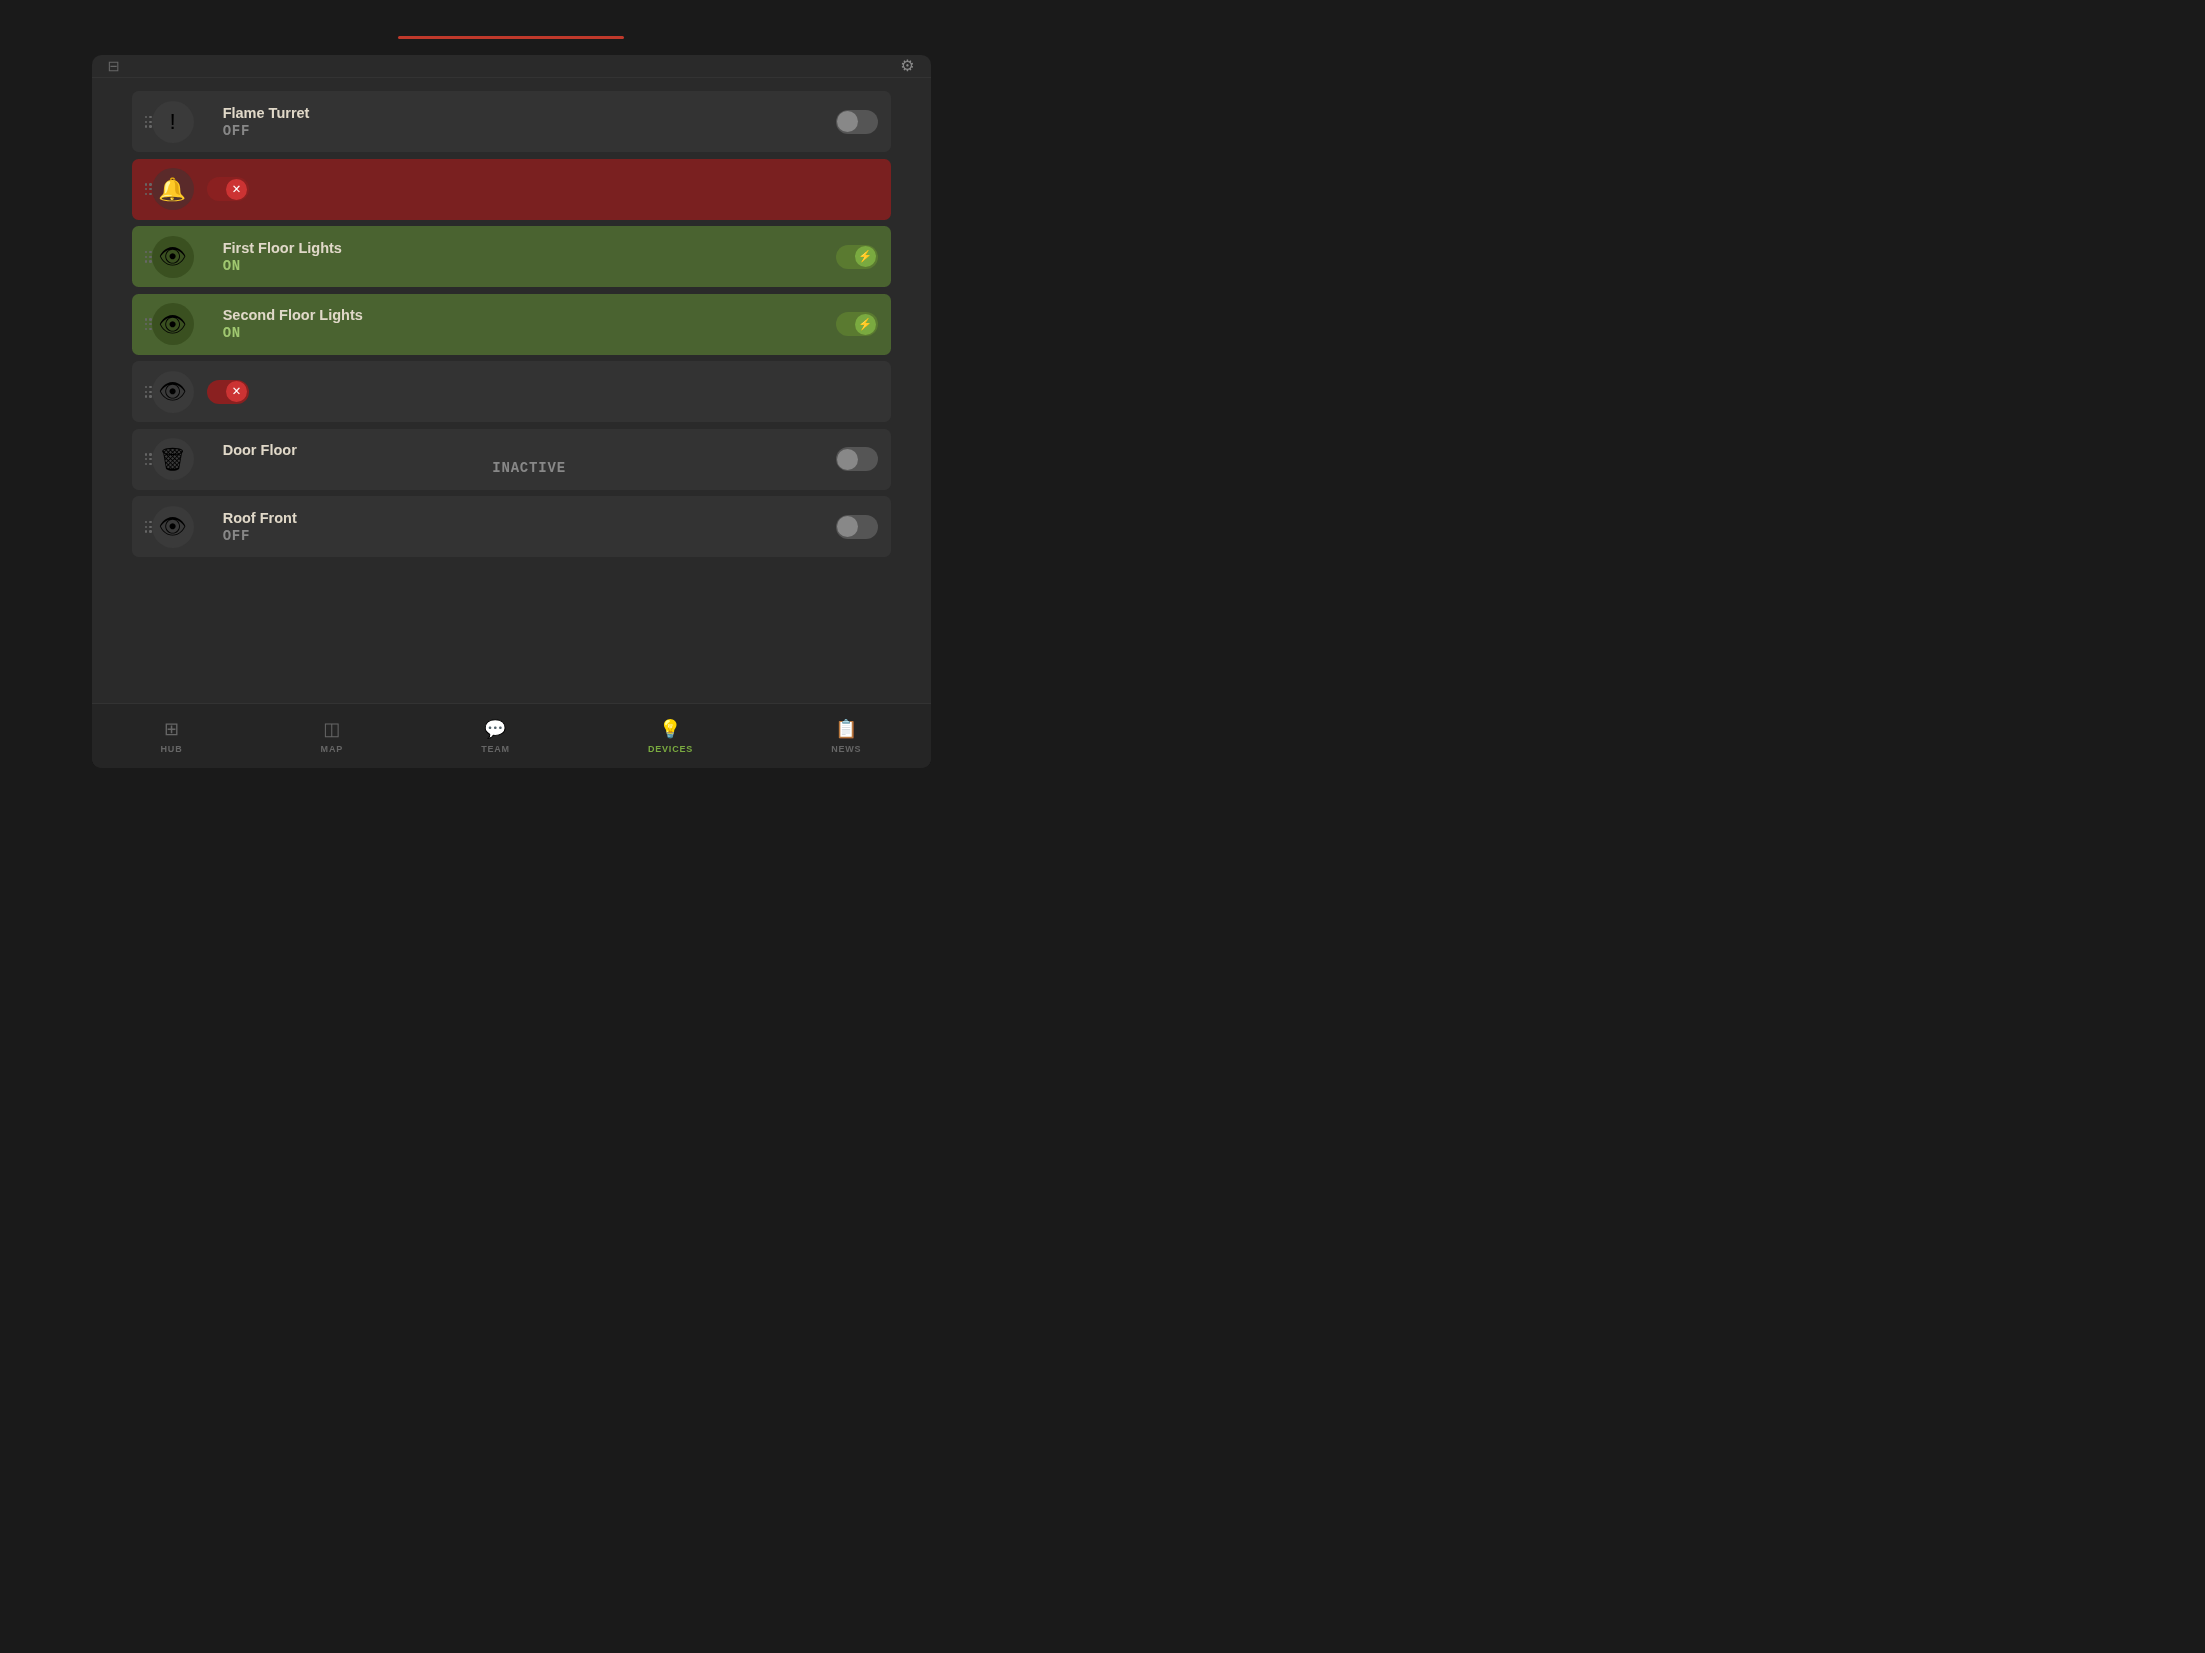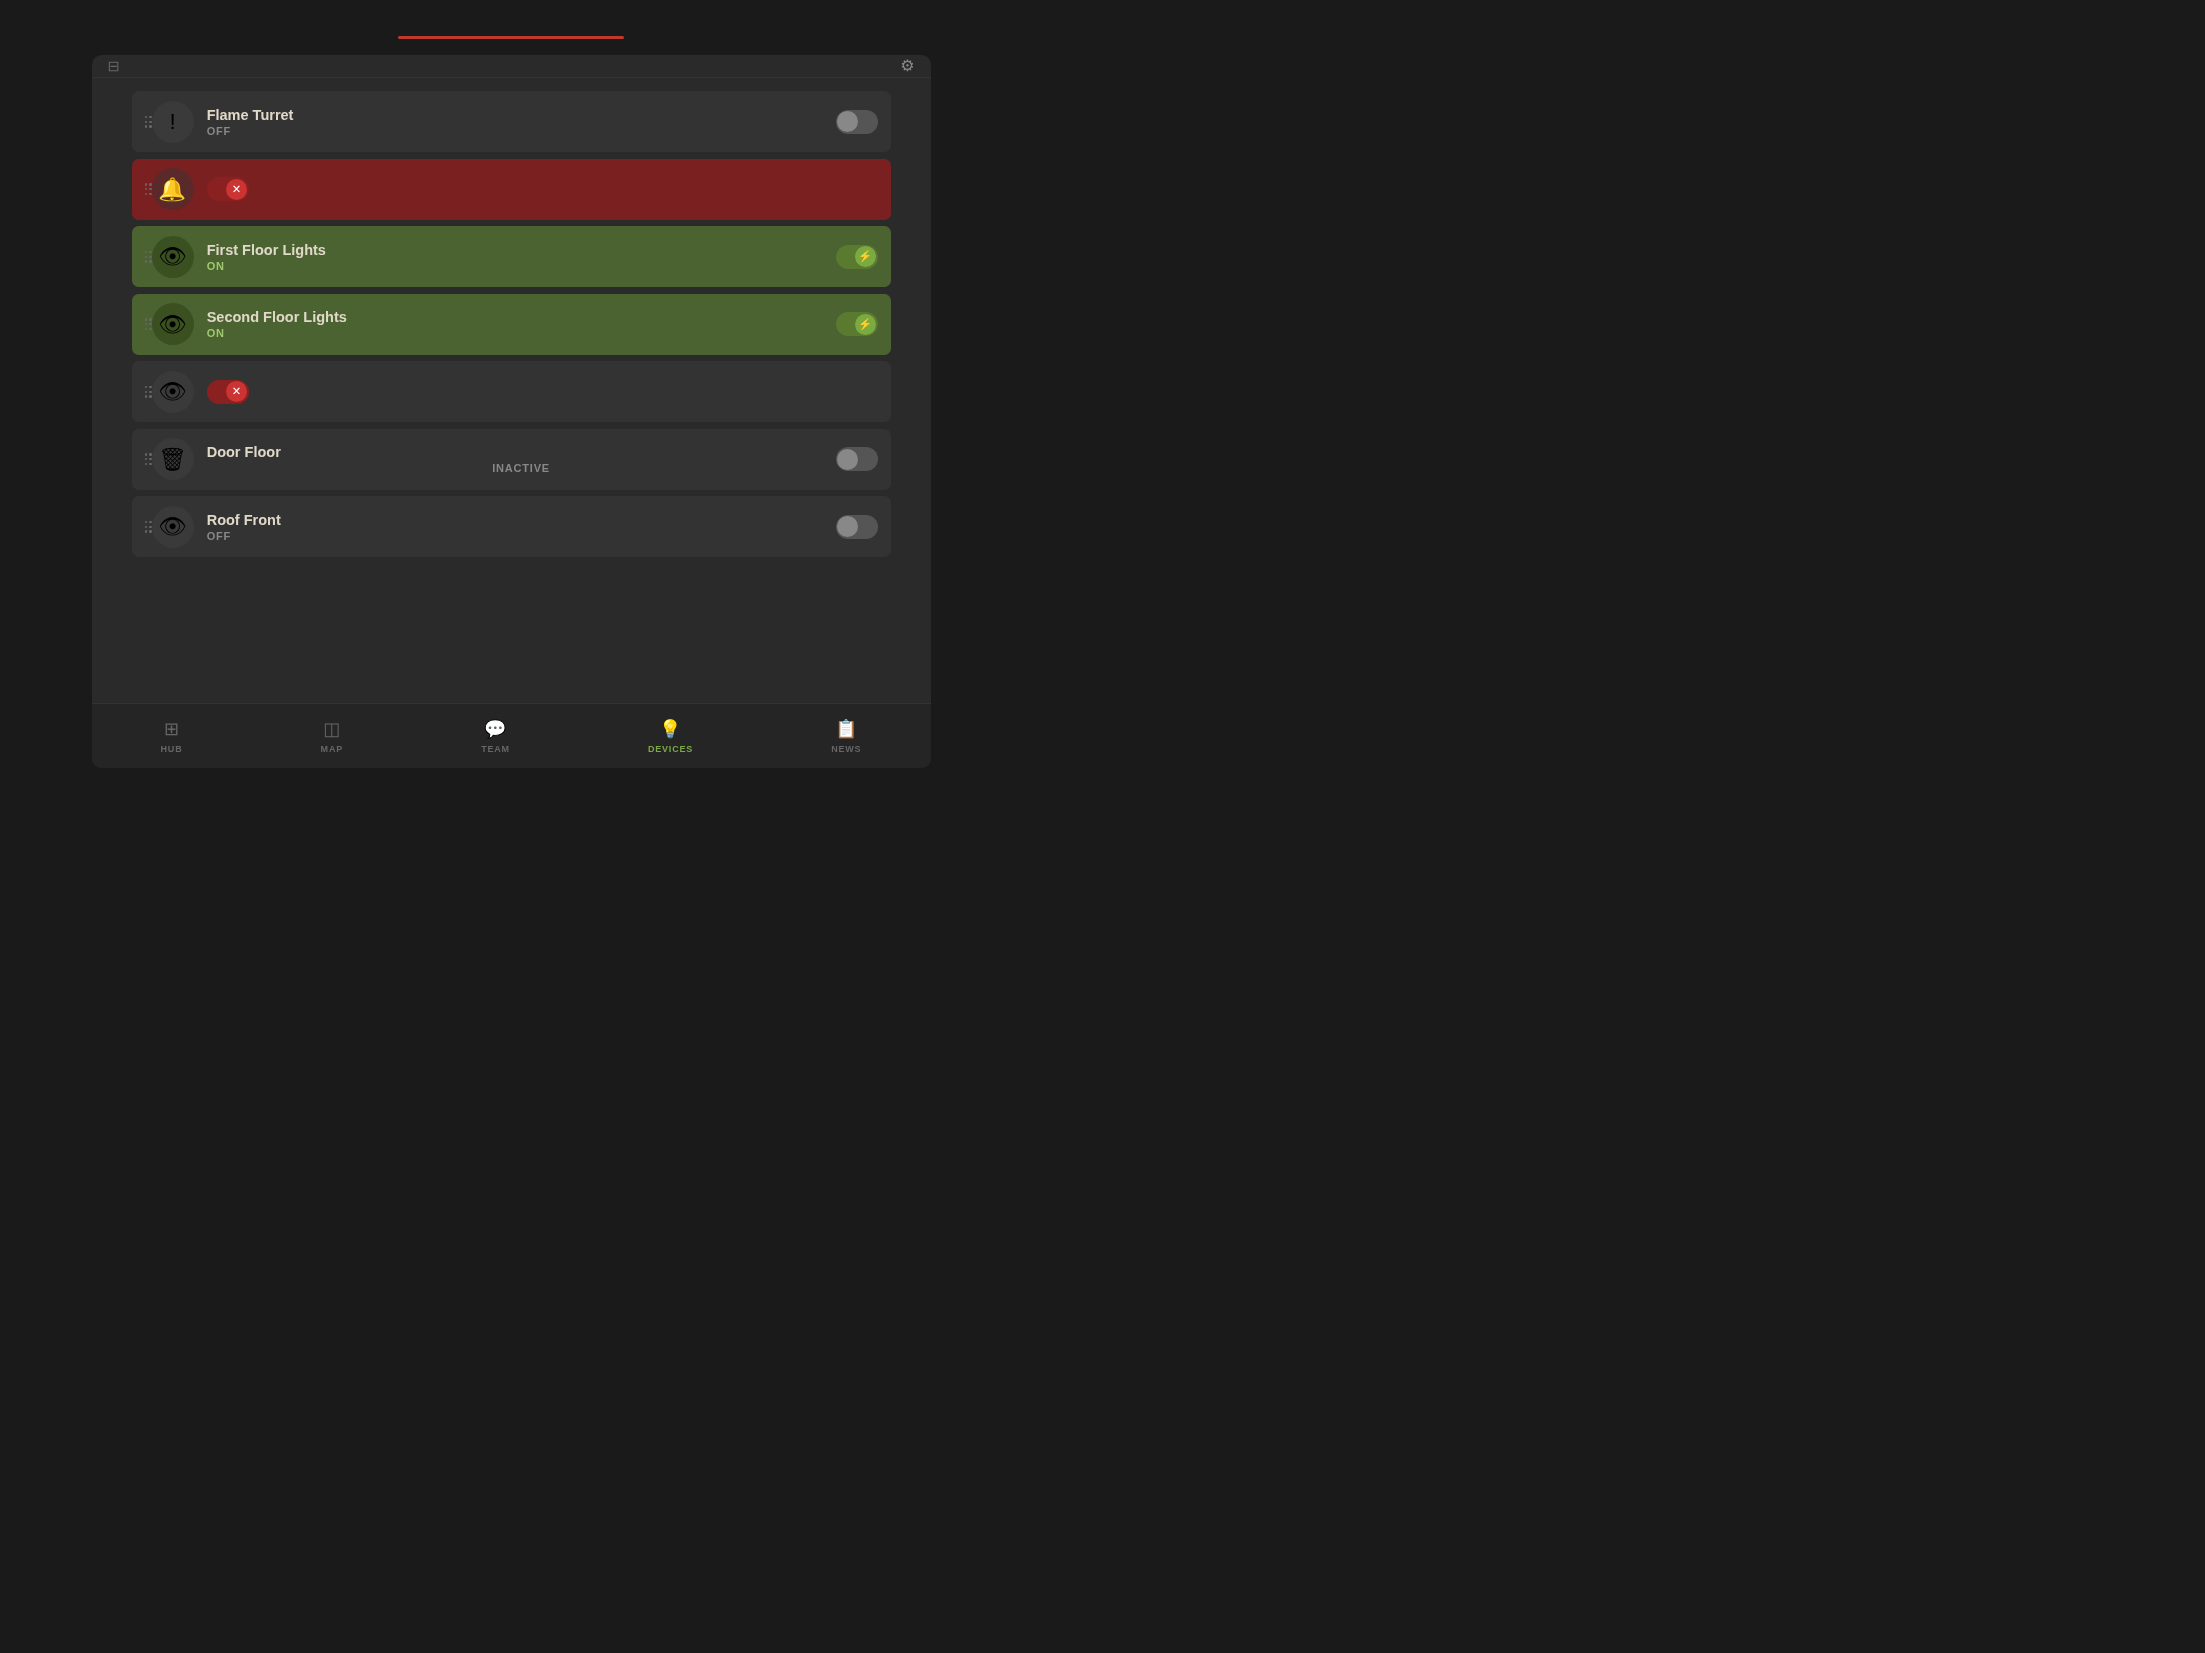--- a/index.html
+++ b/index.html
@@ -148,34 +148,36 @@
     .device-row.on .device-icon-wrap {
       background: #3a5020;
     }
 
     .device-icon {
       font-size: 22.6px;
     }
 
     .device-info {
       flex: 1;
+      margin-left: 16px;
     }
 
     .device-name {
       color: #e0d8c8;
       font-size: 14.5px;
       font-weight: 600;
     }
 
     .device-status {
-      font-size: 11px;
+      font-size: 14px;
       font-weight: 700;
       letter-spacing: 0.8px;
       text-transform: uppercase;
       margin-top: 1.6px;
+      font-family: Liberation Mono, monospace;
     }
 
     .device-status.off { color: #888; }
     .device-status.triggered { color: #e08080; }
     .device-status.on { color: #a0c870; }
     .device-status.no-response { color: #cc5555; }
     .device-status.inactive { color: #888; text-align: center; }
 
     .device-toggle {
       width: 42px;

